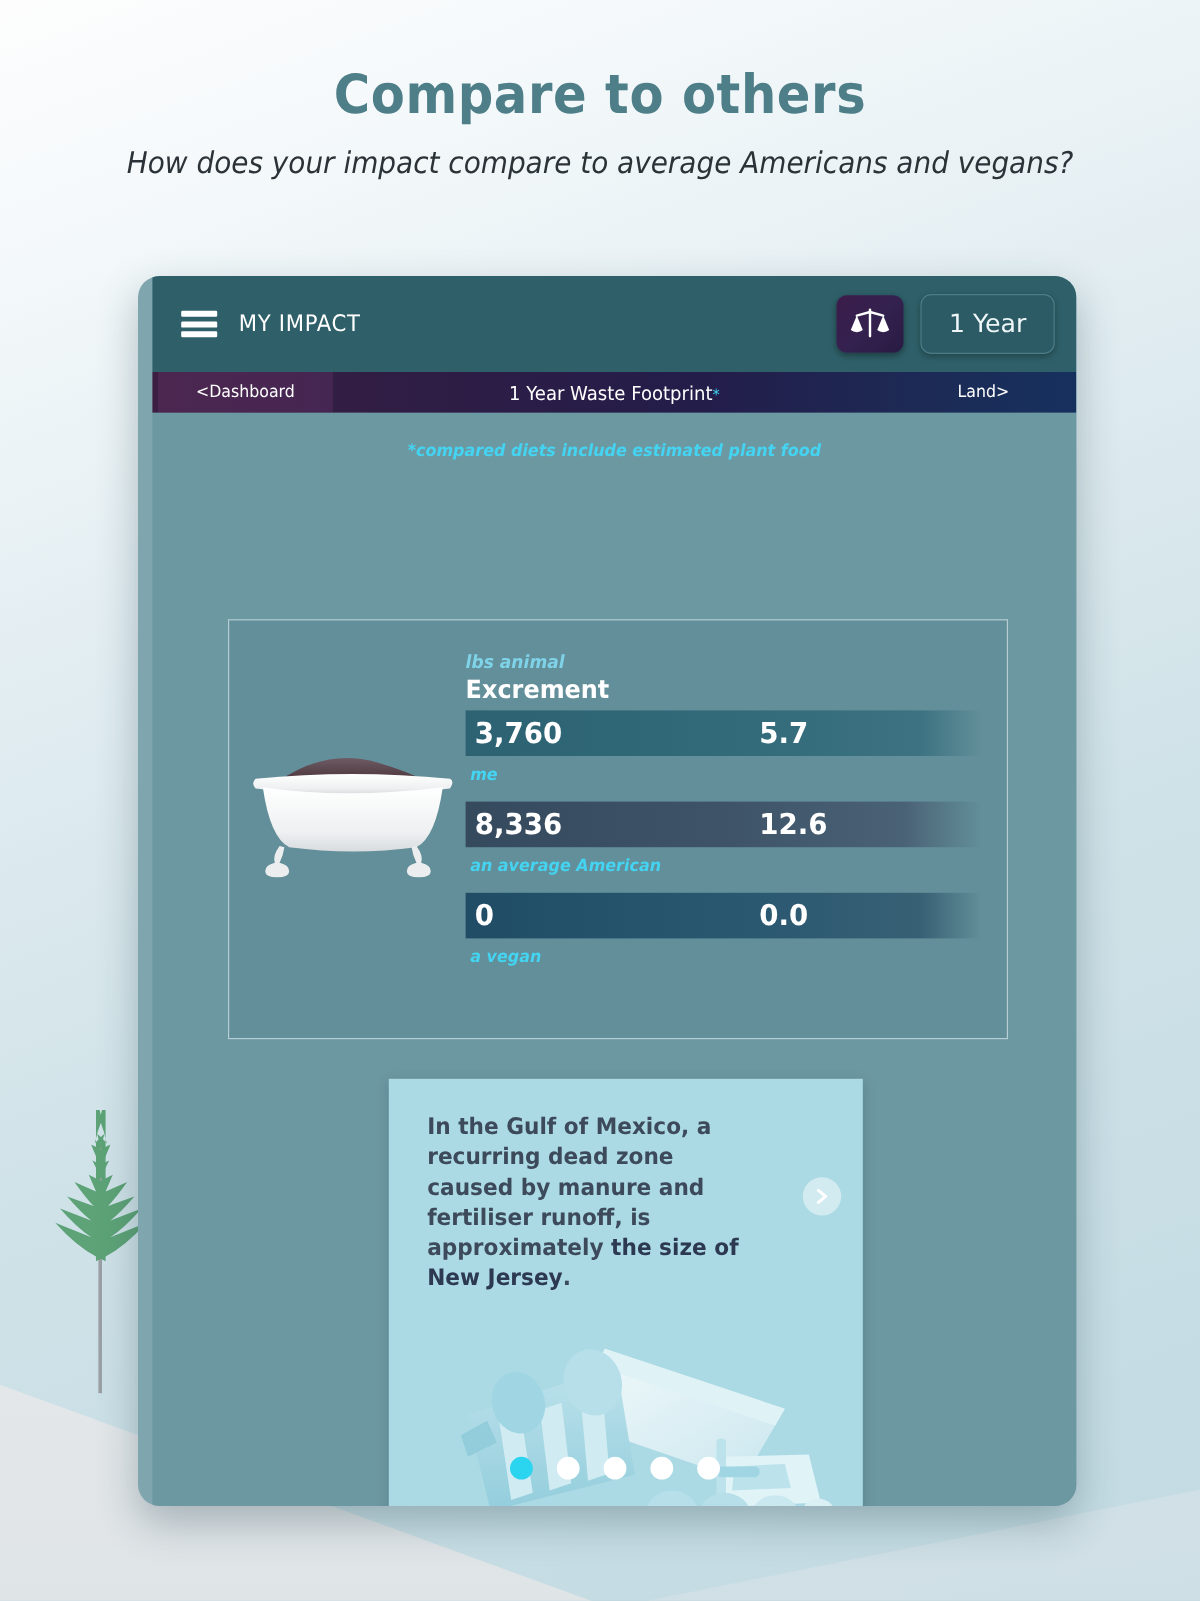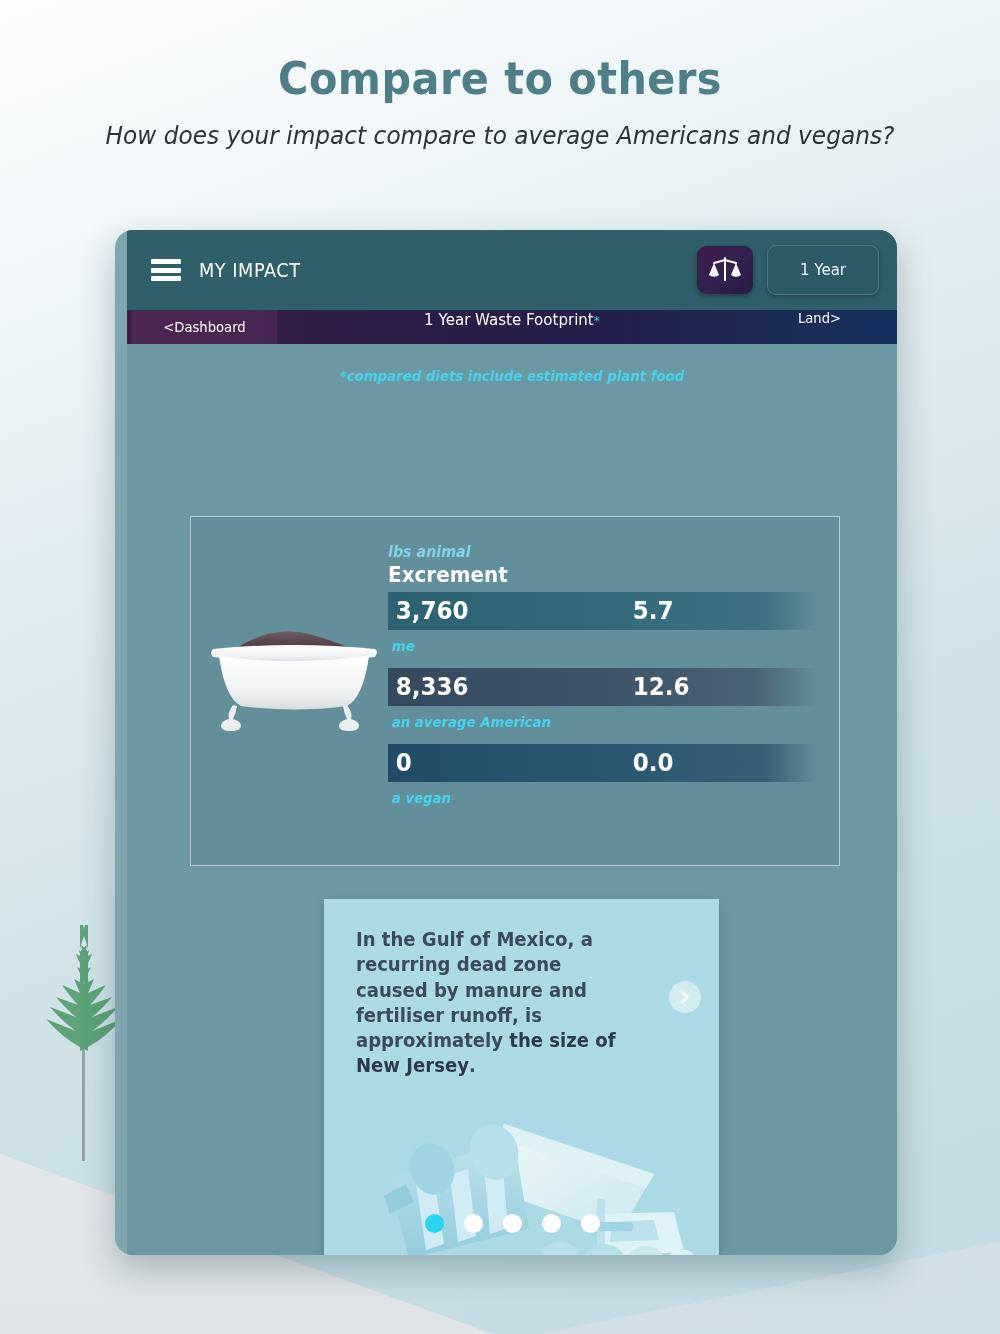--- a/index.html
+++ b/index.html
@@ -137,31 +137,32 @@
     width: 110px;
     height: 48px;
     border-radius: 9px;
     background: #2c5b65;
     border: 1px solid #4b7d86;
     color: #eef6f7;
     display: flex;
     align-items: center;
     justify-content: center;
     font-family: "DejaVu Sans", sans-serif;
-    font-size: 15px;
+    font-size: 21px;
     box-shadow: 0 2px 5px rgba(0,0,0,.28);
     cursor: pointer;
   }
 
   
   #ribbon {
     position: relative;
     height: 34px;
     background: linear-gradient(90deg, #3c1f42 0%, #2e1d45 30%, #231d4a 60%, #1c2b56 85%, #16305e 100%);
     display: flex;
+    align-items: center;
     color: #ffffff;
     font-family: "DejaVu Sans", sans-serif;
     font-size: 14px;
   }
   #ribbon-prev {
     width: 155px;
     text-align: center;
     background: rgba(120, 60, 120, .28);
     height: 100%;
     line-height: 34px;

